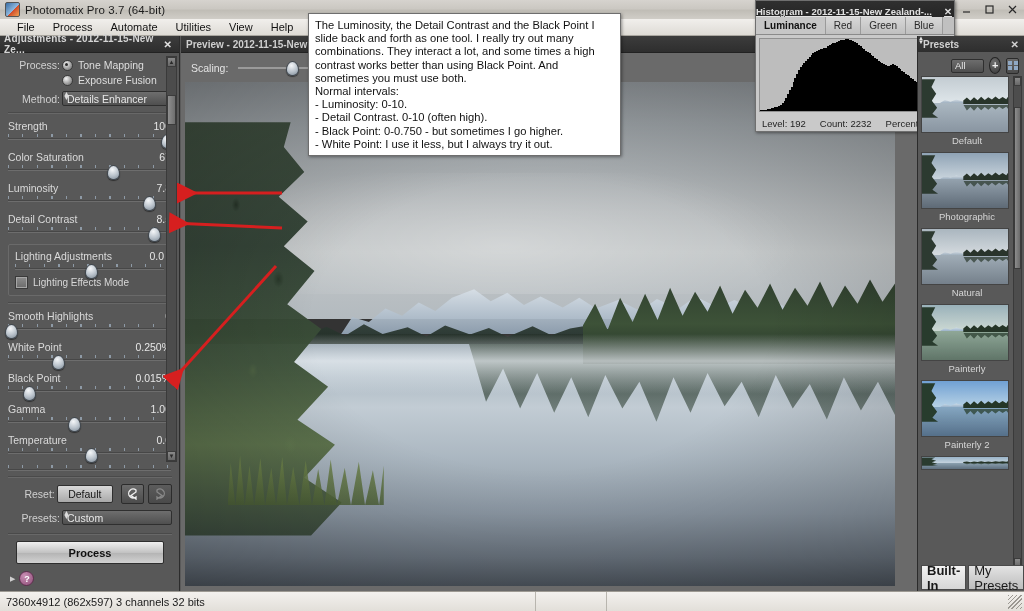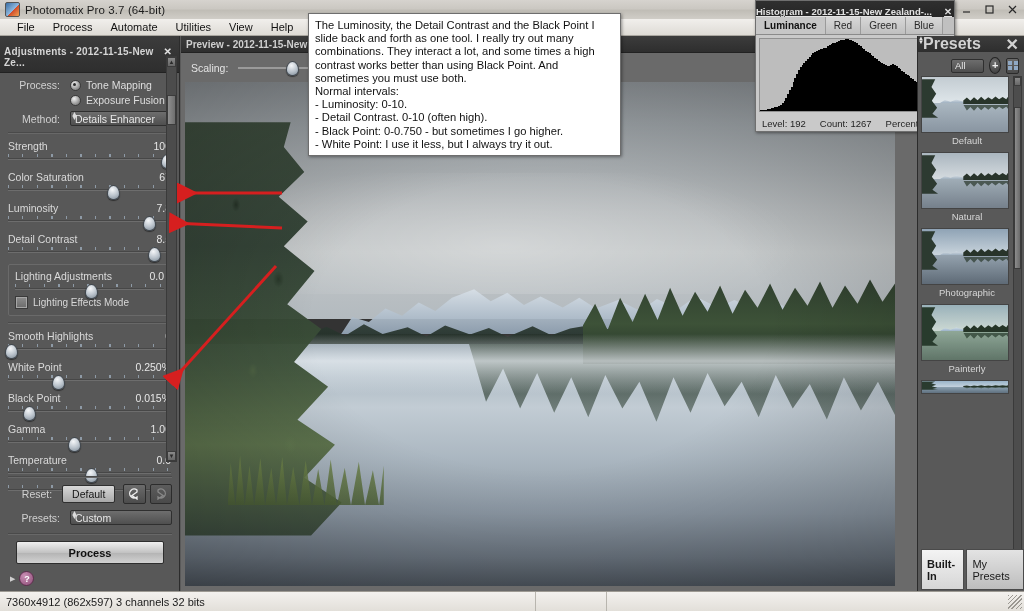--- a/index.html
+++ b/index.html
@@ -42,28 +42,28 @@
     font-size:11px;color:#111;padding:1px 9px;cursor:default;
   }
 
   
   .adjust-panel{
     position:absolute;left:0;top:36px;width:180px;height:556px;
     background:#585858;border-right:1px solid #2c2c2c;box-sizing:border-box;
   }
   .panel-caption{
     height:16px;background:linear-gradient(to bottom,#3c3c3c,#2e2e2e);
-    color:#d5d5d5;font-size:10px;display:flex;
-    padding:10px 4px;border-bottom:1px solid #222;font-weight:bold;letter-spacing:.2px;
+    color:#d5d5d5;font-size:10px;display:flex;align-items:center;
+    padding:0 4px;border-bottom:1px solid #222;font-weight:bold;letter-spacing:.2px;
   }
   .panel-caption .cap-x{margin-left:auto;font-size:10px;color:#e2e2e2;padding:0 3px;font-weight:bold;}
 
   .adj-body{padding:6px 8px 0 8px;color:#d8d8d8;}
   .row{display:flex;align-items:center;margin-bottom:3px;}
-  .row .lbl{width:52px;text-align:right;padding-right:10px;font-size:10.5px;color:#d0d0d0;}
+  .row .lbl{width:52px;text-align:right;padding-right:2px;font-size:10.5px;color:#d0d0d0;}
   .radio{
     width:9px;height:9px;border-radius:50%;
     background:radial-gradient(circle at 35% 30%,#f2f2f2,#9a9a9a 60%,#6c6c6c);
     border:1px solid #3b3b3b;margin-right:5px;position:relative;flex:none;
   }
   .radio.on:after{
     content:"";position:absolute;left:2px;top:2px;width:3px;height:3px;border-radius:50%;
     background:#2b2b2b;
   }
   .radio-label{font-size:10.5px;color:#dedede;}
@@ -297,21 +297,21 @@
     padding:0 6px;gap:14px;overflow:hidden;white-space:nowrap;
   }
 
   
   .presets{
     position:absolute;left:917px;top:36px;width:107px;height:556px;
     background:#595959;border-left:1px solid #2b2b2b;box-sizing:border-box;
   }
   .presets-head{
     height:16px;background:linear-gradient(to bottom,#3c3c3c,#2e2e2e);
-    color:#d2d2d2;font-size:16px;display:flex;align-items:center;padding:0 5px;font-weight:bold;
+    color:#d2d2d2;font-size:10px;display:flex;align-items:center;padding:0 5px;font-weight:bold;
   }
   .presets-head .x{margin-left:auto;}
   .presets-tools{display:flex;align-items:center;gap:5px;padding:5px 5px;}
   .mini-combo{
     width:46px;height:14px;background:linear-gradient(to bottom,#6d6d6d,#4e4e4e);
     border:1px solid #2f2f2f;border-radius:2px;color:#e6e6e6;font-size:9.5px;
     display:flex;align-items:center;padding:0 3px;box-sizing:border-box;margin-left:28px;
   }
   .round-btn{
     width:15px;height:15px;border-radius:50%;
@@ -338,21 +338,21 @@
     position:absolute;right:2px;top:40px;width:9px;bottom:24px;background:#4d4d4d;border:1px solid #3a3a3a;box-sizing:border-box;
   }
   .preset-scroll .thumb{position:absolute;left:0;right:0;top:30px;height:160px;background:linear-gradient(to right,#8d8d8d,#6b6b6b);border:1px solid #3b3b3b;}
   .preset-scroll .arr{position:absolute;left:0;right:0;height:9px;background:linear-gradient(to bottom,#8a8a8a,#676767);border:1px solid #3c3c3c;box-sizing:border-box;}
   .preset-scroll .arr.top{top:0;}
   .preset-scroll .arr.bot{bottom:0;}
   .preset-tabs{
     position:absolute;left:3px;bottom:2px;display:flex;gap:2px;
   }
   .ptab{
-    height:15px;padding:12px 5px;font-size:11px;color:#1a1a1a;
+    height:15px;padding:4px 5px;font-size:13px;color:#1a1a1a;
     background:linear-gradient(to bottom,#e3e3e3,#bdbdbd);
     border:1px solid #4a4a4a;display:flex;align-items:center;
   }
   .ptab.sel{background:linear-gradient(to bottom,#f3f3f3,#d6d6d6);font-weight:bold;}
 
   
   .mini{position:absolute;inset:0;}
   .mini .msky{position:absolute;left:0;top:0;width:100%;height:48%;}
   .mini .mwater{position:absolute;left:0;top:48%;width:100%;height:52%;}
   .mini .mtree-l{position:absolute;left:0;top:4%;width:22%;height:70%;background:#2c3a30;
@@ -789,21 +789,21 @@
         <div class="hist-bar" style="left: 177.333px; width: 2px; height: 34.56px;"></div>
         <div class="hist-bar" style="left: 179.143px; width: 2px; height: 31.68px;"></div>
         <div class="hist-bar" style="left: 180.952px; width: 2px; height: 27.36px;"></div>
         <div class="hist-bar" style="left: 182.762px; width: 2px; height: 21.6px;"></div>
         <div class="hist-bar" style="left: 184.571px; width: 2px; height: 14.4px;"></div>
         <div class="hist-bar" style="left: 186.381px; width: 2px; height: 7.2px;"></div>
         <div class="hist-bar" style="left: 188.19px; width: 2px; height: 2.88px;"></div>
       </div>
     <div class="hist-foot">
       <span>Level: 192</span>
-      <span>Count: 1267</span>
+      <span>Count: 2232</span>
       <span>Percentil</span>
     </div>
   </div>
 
   <div class="presets">
     <div class="presets-head">
       <span>Presets</span>
       <span class="x">✕</span>
     </div>
     <div class="presets-tools">
@@ -834,58 +834,71 @@
               <div class="mmount"></div>
               <div class="mtree-r"></div>
               <div class="mrefl"></div>
               <div class="mtree-l"></div>
             </div>
           </div>
           <div class="preset-label">Default</div>
         </div>
         <div class="preset-item">
           <div class="thumb-box">
+            <div class="mini" style="filter:saturate(1);">
+              <div class="msky" style="background:linear-gradient(to bottom,#8fa3b5,#c9d4dc)"></div>
+              <div class="mwater" style="background:linear-gradient(to bottom,#94a2ae,#5e6a76)"></div>
+              <div class="mmount"></div>
+              <div class="mtree-r"></div>
+              <div class="mrefl"></div>
+              <div class="mtree-l"></div>
+            </div>
+          </div>
+          <div class="preset-label">Photographic</div>
+        </div>
+        <div class="preset-item">
+          <div class="thumb-box">
             <div class="mini" style="filter:saturate(0.9);">
               <div class="msky" style="background:linear-gradient(to bottom,#a9b6c0,#d4dbe0)"></div>
               <div class="mwater" style="background:linear-gradient(to bottom,#9fadb8,#74808c)"></div>
               <div class="mmount"></div>
               <div class="mtree-r"></div>
               <div class="mrefl"></div>
               <div class="mtree-l"></div>
             </div>
           </div>
           <div class="preset-label">Natural</div>
-        </div>
-        <div class="preset-item">
-          <div class="thumb-box">
-            <div class="mini" style="filter:saturate(1);">
-              <div class="msky" style="background:linear-gradient(to bottom,#8fa3b5,#c9d4dc)"></div>
-              <div class="mwater" style="background:linear-gradient(to bottom,#94a2ae,#5e6a76)"></div>
-              <div class="mmount"></div>
-              <div class="mtree-r"></div>
-              <div class="mrefl"></div>
-              <div class="mtree-l"></div>
-            </div>
-          </div>
-          <div class="preset-label">Photographic</div>
         </div>
         <div class="preset-item">
           <div class="thumb-box">
             <div class="mini" style="filter:saturate(1.4);">
               <div class="msky" style="background:linear-gradient(to bottom,#9fb0b6,#cfd8d4)"></div>
               <div class="mwater" style="background:linear-gradient(to bottom,#94a59a,#64736a)"></div>
               <div class="mmount"></div>
               <div class="mtree-r"></div>
               <div class="mrefl"></div>
               <div class="mtree-l"></div>
             </div>
           </div>
           <div class="preset-label">Painterly</div>
         </div>
         <div class="preset-item">
+          <div class="thumb-box">
+            <div class="mini" style="filter:saturate(1.5);">
+              <div class="msky" style="background:linear-gradient(to bottom,#7e9ec0,#bed0dd)"></div>
+              <div class="mwater" style="background:linear-gradient(to bottom,#8ea4b6,#5d6f80)"></div>
+              <div class="mmount"></div>
+              <div class="mtree-r"></div>
+              <div class="mrefl"></div>
+              <div class="mtree-l"></div>
+            </div>
+          </div>
+          <div class="preset-label">Painterly 2</div>
+        </div>
+        <div class="preset-item">
           <div class="thumb-box" style="height: 14px;">
             <div class="mini" style="filter:saturate(1.2);">
               <div class="msky" style="background:linear-gradient(to bottom,#9db2c4,#c7d3dc)"></div>
               <div class="mwater" style="background:linear-gradient(to bottom,#8fa0ad,#62707c)"></div>
               <div class="mmount"></div>
               <div class="mtree-r"></div>
               <div class="mrefl"></div>
               <div class="mtree-l"></div>
             </div>
           </div>

